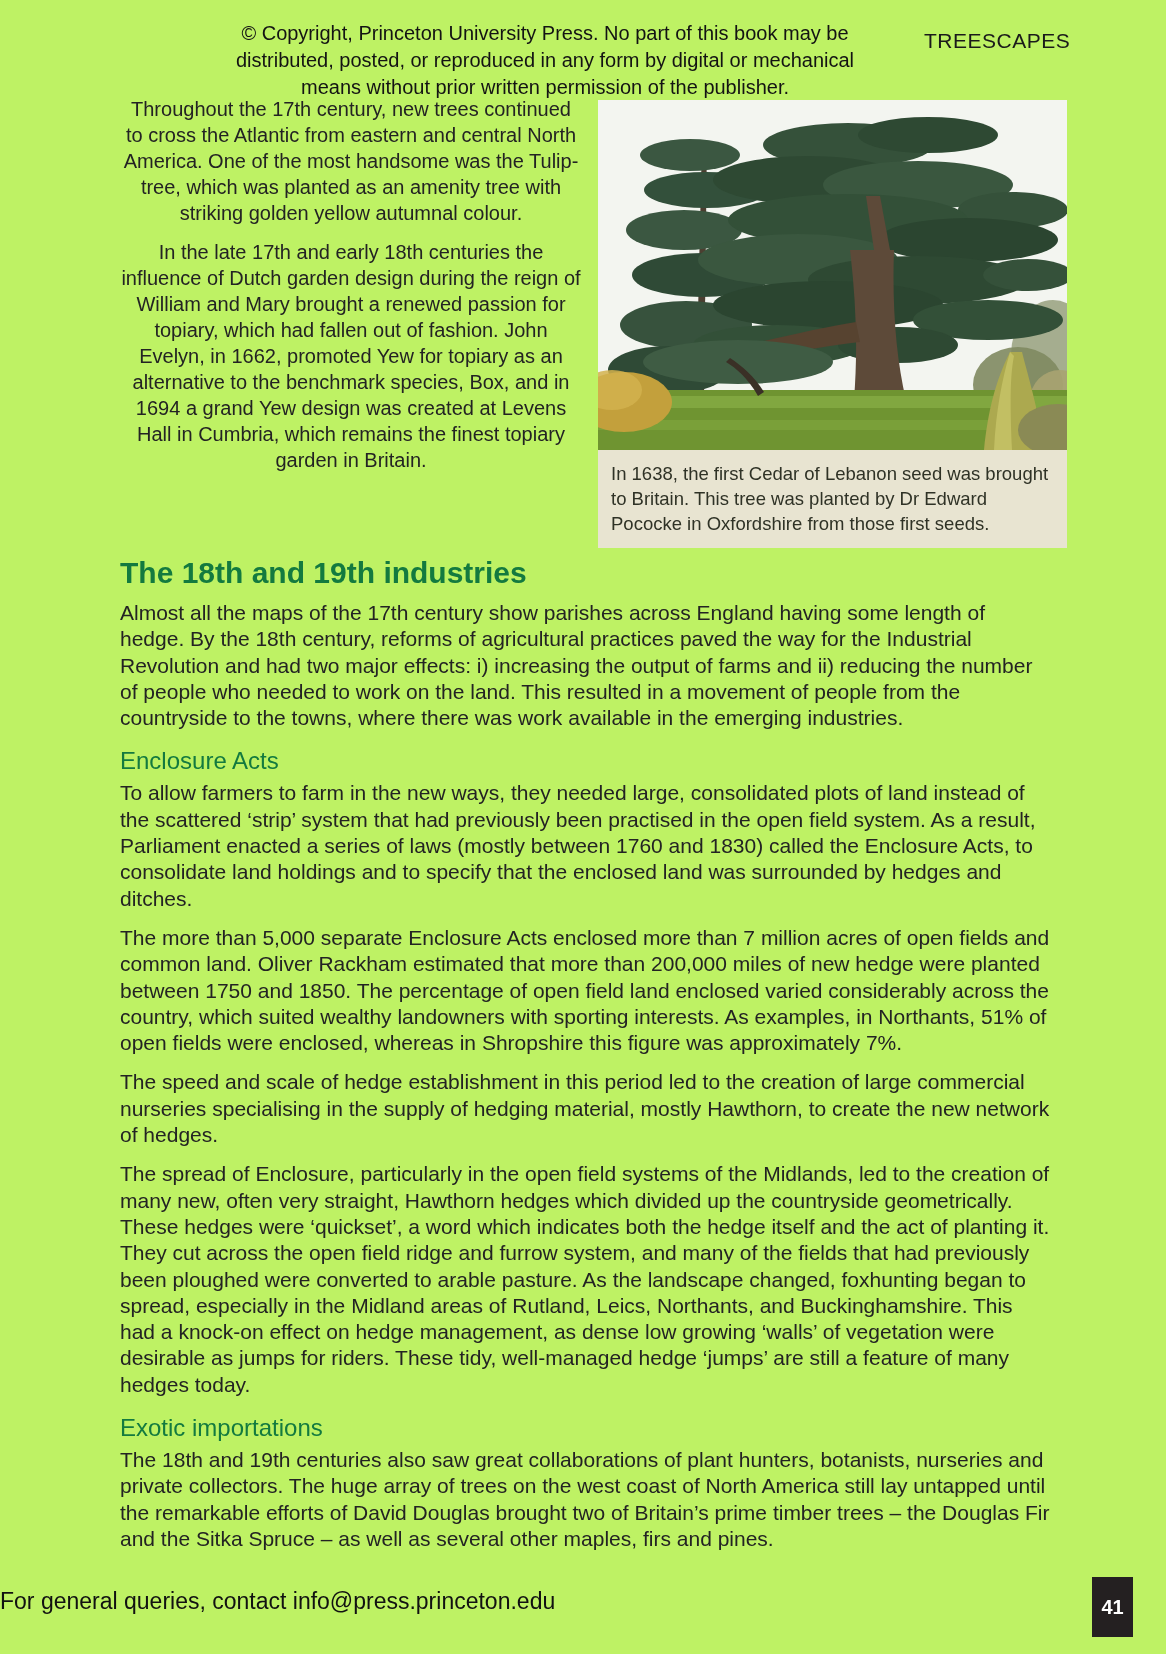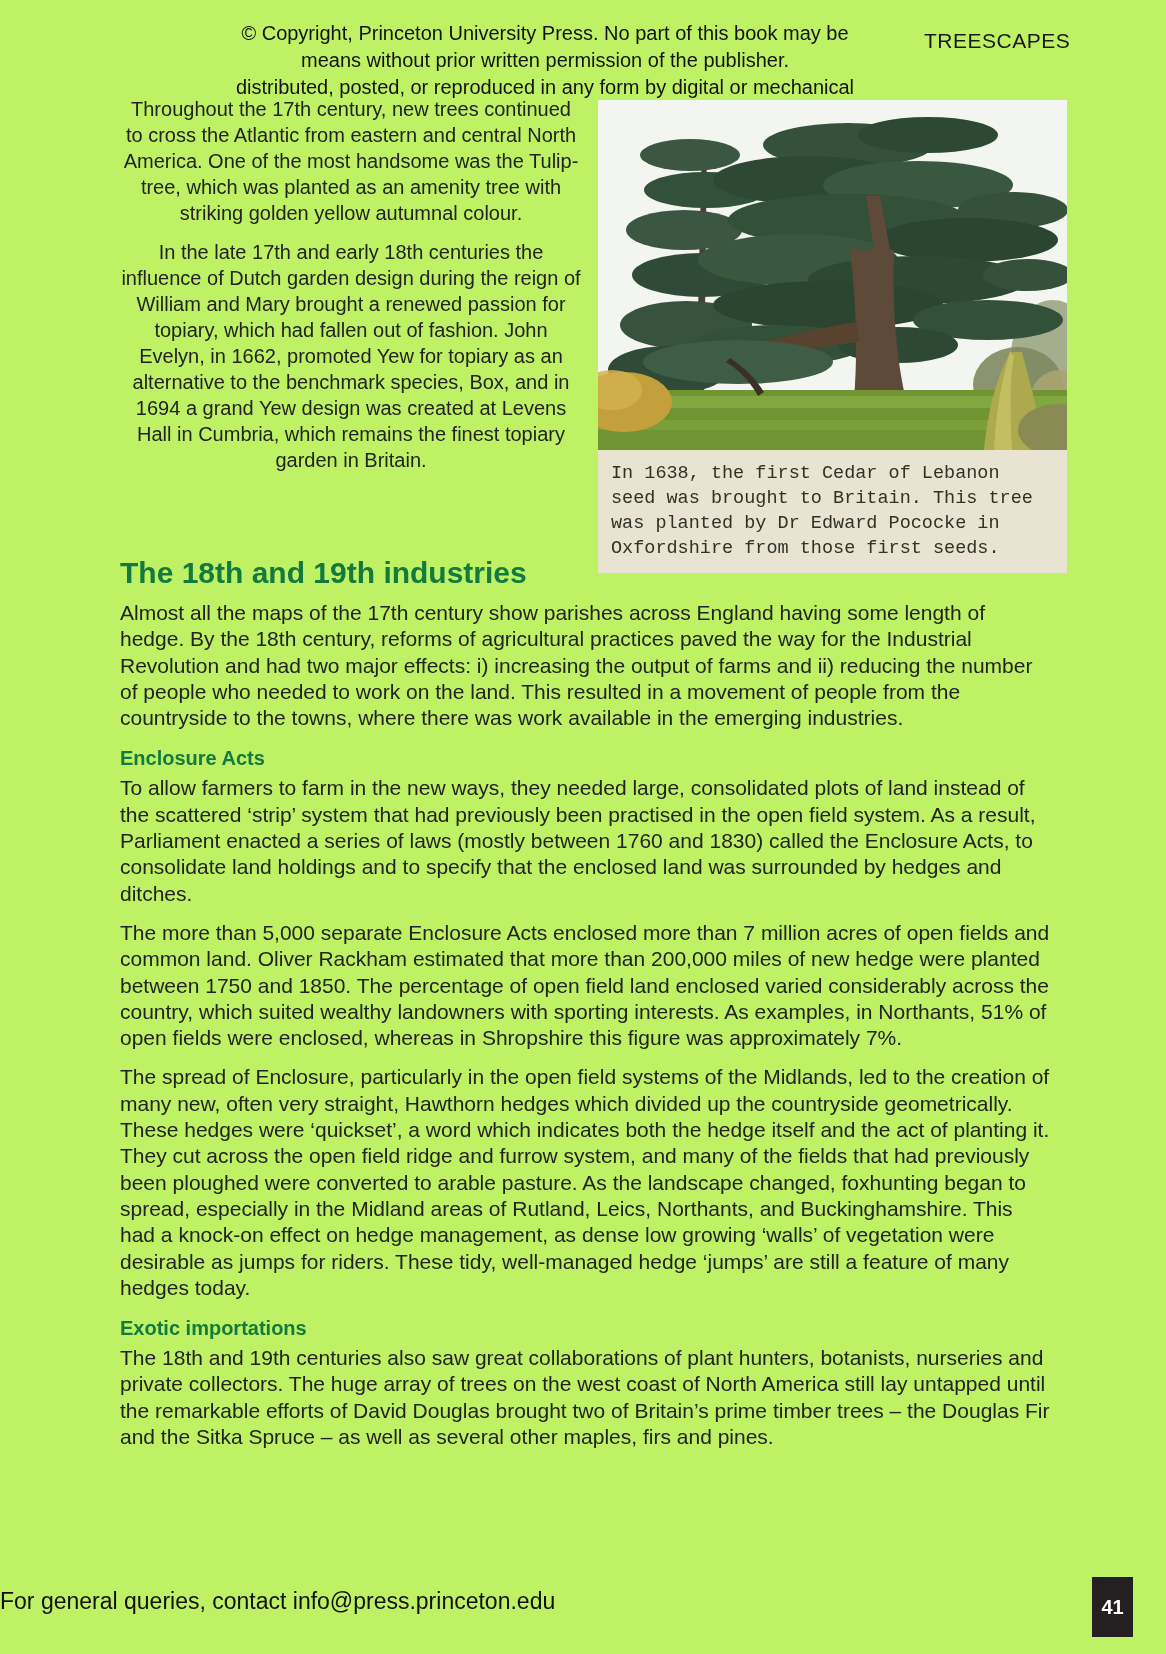--- a/index.html
+++ b/index.html
@@ -29,40 +29,40 @@
     text-align: right;
   }
   .left-col {
     position: absolute;
     left: 120px; top: 96px; width: 462px;
     font-size: 20px; line-height: 26px; text-align: center;
   }
   .left-col p + p { margin-top: 13px; }
   .figure {
     position: absolute;
-    left: 598px; top: 100px; width: 469px; font-family: Liberation Mono, monospace;
+    left: 598px; top: 100px; width: 469px;
   }
   .photo { display: block; width: 469px; height: 350px; }
   .caption {
     background: #e8e4d1;
     padding: 11px 13px 12px 13px;
     font-size: 18.5px; line-height: 25px;
     color: #2f3226;
   }
   .main {
     position: absolute;
     left: 120px; top: 556px; width: 930px;
   }
   .main h1 {
     font-size: 30px; font-weight: bold;
     color: #137a3f;
     margin: 0 0 10px 0;
   }
   .main h2 {
-    font-size: 20px; font-weight: bold;
+    font-size: 24px; font-weight: normal;
     color: #137a3f;
     margin: 16px 0 5px 0;
   }
   .main p {
     font-size: 21px; line-height: 26.3px;
     margin: 0 0 13px 0;
   }
   .footer {
     position: absolute;
     left: 0; top: 1588px; width: 1100px;
@@ -80,22 +80,22 @@
     display: flex; align-items: center; justify-content: center;
   }
 </style>
 </head>
 <body>
 
 <div class="page">
 
   <div class="copyright">
     <div>© Copyright, Princeton University Press. No part of this book may be</div>
+    <div>distributed, posted, or reproduced in any form by digital or mechanical</div>
     <div>means without prior written permission of the publisher.</div>
-    <div>distributed, posted, or reproduced in any form by digital or mechanical</div>
   </div>
 
   <div class="treescapes">TREESCAPES</div>
 
   <div class="left-col">
     <p>Throughout the 17th century, new trees continued to cross the Atlantic from eastern and central North America. One of the most handsome was the Tulip-tree, which was planted as an amenity tree with striking golden yellow autumnal colour.</p>
     <p>In the late 17th and early 18th centuries the influence of Dutch garden design during the reign of William and Mary brought a renewed passion for topiary, which had fallen out of fashion. John Evelyn, in 1662, promoted Yew for topiary as an alternative to the benchmark species, Box, and in 1694 a grand Yew design was created at Levens Hall in Cumbria, which remains the finest topiary garden in Britain.</p>
   </div>
 
   <figure class="figure">
@@ -161,20 +161,21 @@
     <figcaption class="caption">In 1638, the first Cedar of Lebanon seed was brought to Britain. This tree was planted by Dr Edward Pococke in Oxfordshire from those first seeds.</figcaption>
   </figure>
 
   <div class="main">
     <h1>The 18th and 19th industries</h1>
     <p>Almost all the maps of the 17th century show parishes across England having some length of hedge. By the 18th century, reforms of agricultural practices paved the way for the Industrial Revolution and had two major effects: i) increasing the output of farms and ii) reducing the number of people who needed to work on the land. This resulted in a movement of people from the countryside to the towns, where there was work available in the emerging industries.</p>
 
     <h2>Enclosure Acts</h2>
     <p>To allow farmers to farm in the new ways, they needed large, consolidated plots of land instead of the scattered ‘strip’ system that had previously been practised in the open field system. As a result, Parliament enacted a series of laws (mostly between 1760 and 1830) called the Enclosure Acts, to consolidate land holdings and to specify that the enclosed land was surrounded by hedges and ditches.</p>
     <p>The more than 5,000 separate Enclosure Acts enclosed more than 7 million acres of open fields and common land. Oliver Rackham estimated that more than 200,000 miles of new hedge were planted between 1750 and 1850. The percentage of open field land enclosed varied considerably across the country, which suited wealthy landowners with sporting interests. As examples, in Northants, 51% of open fields were enclosed, whereas in Shropshire this figure was approximately 7%.</p>
+    <p>The speed and scale of hedge establishment in this period led to the creation of large commercial nurseries specialising in the supply of hedging material, mostly Hawthorn, to create the new network of hedges.</p>
     <p>The spread of Enclosure, particularly in the open field systems of the Midlands, led to the creation of many new, often very straight, Hawthorn hedges which divided up the countryside geometrically. These hedges were ‘quickset’, a word which indicates both the hedge itself and the act of planting it. They cut across the open field ridge and furrow system, and many of the fields that had previously been ploughed were converted to arable pasture. As the landscape changed, foxhunting began to spread, especially in the Midland areas of Rutland, Leics, Northants, and Buckinghamshire. This had a knock-on effect on hedge management, as dense low growing ‘walls’ of vegetation were desirable as jumps for riders. These tidy, well-managed hedge ‘jumps’ are still a feature of many hedges today.</p>
 
     <h2>Exotic importations</h2>
     <p>The 18th and 19th centuries also saw great collaborations of plant hunters, botanists, nurseries and private collectors. The huge array of trees on the west coast of North America still lay untapped until the remarkable efforts of David Douglas brought two of Britain’s prime timber trees – the Douglas Fir and the Sitka Spruce – as well as several other maples, firs and pines.</p>
   </div>
 
   <div class="footer">For general queries, contact info@press.princeton.edu</div>
 
   <div class="page-badge">41</div>
 

